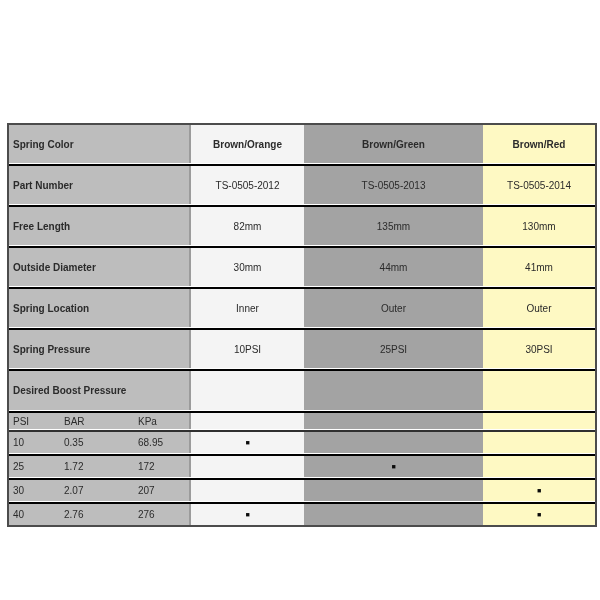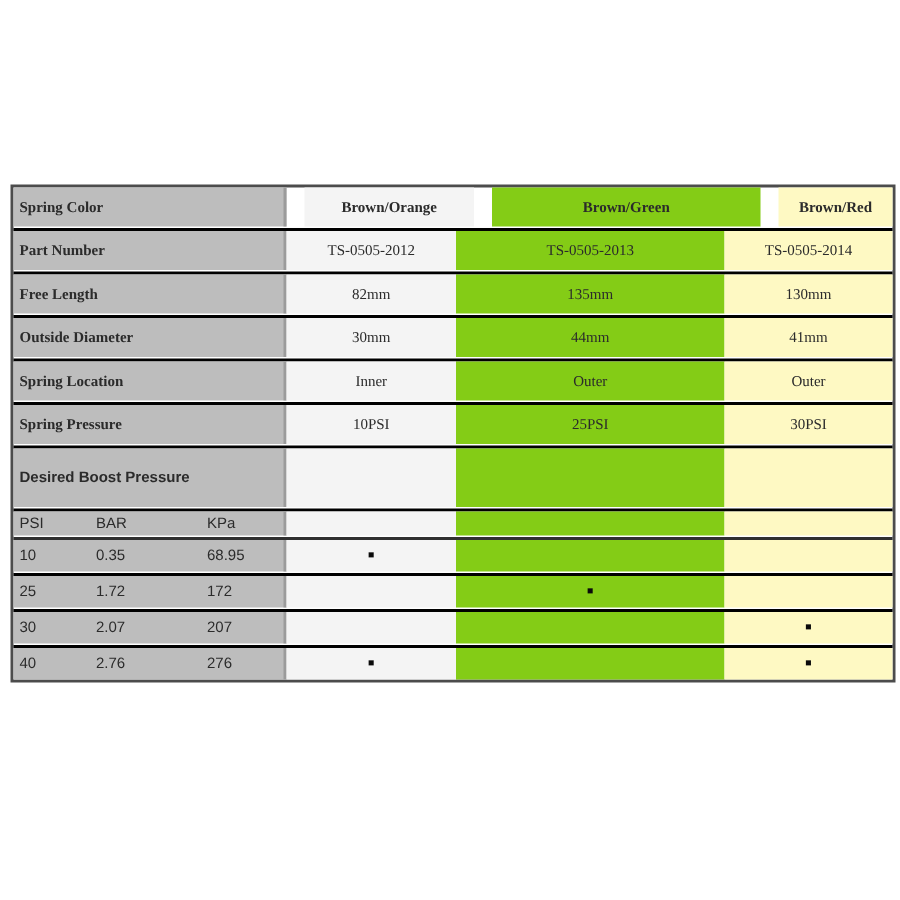--- a/index.html
+++ b/index.html
@@ -30,31 +30,31 @@
     display:flex; align-items:center;
     padding-left:4px;
     font-size:10px; font-weight:bold;
   }
   .c2,.c3,.c4{
     box-sizing:border-box;
     display:flex; align-items:center; justify-content:center;
     font-size:10px;
   }
   .c2{ width:113px; background:#f4f4f4; }
-  .c3{ width:179px; background:#84cc16; }
+  .c3{ width:179px; background:#a3a3a3; }
   .c4{ flex:1;      background:#fef9c3; }
 
   
-  .spec  > div{ height:26px;font-family:Liberation Serif, serif; }
+  .spec  > div{ height:38px; }
   .dbp   > div{ height:39px; }
   .units > div{ height:16px; }
   .drow  > div{ height:21px; }
 
   
-  .hdr .c2,.hdr .c3,.hdr .c4{ font-weight:bold;margin-left:12px; }
+  .hdr .c2,.hdr .c3,.hdr .c4{ font-weight:bold; }
 
   
   .units .c1,.drow .c1{ font-weight:normal;gap:12px; }
   .u1{ display:inline-block; width:39px; }
   .u2{ display:inline-block; width:62px; }
   .u3{ display:inline-block; flex:1; }
 
   
   .mark{ font-size:7px; line-height:1; color:#0a0a0a; }
 </style>

